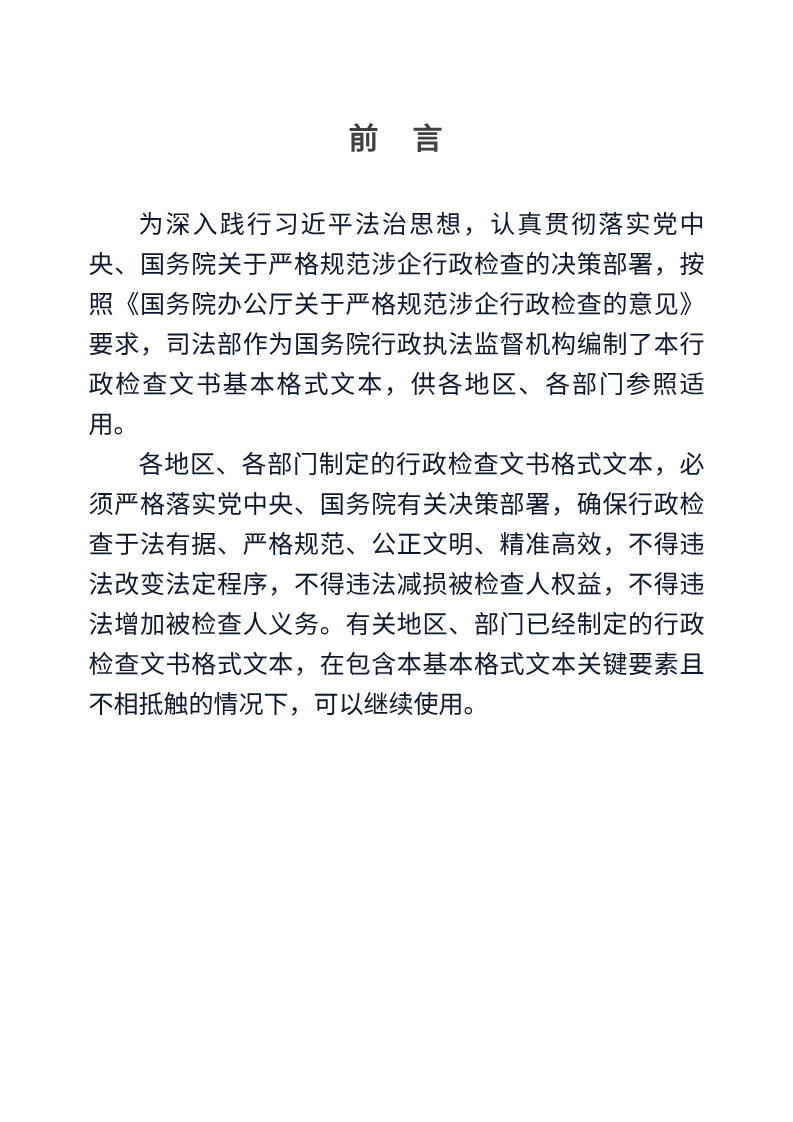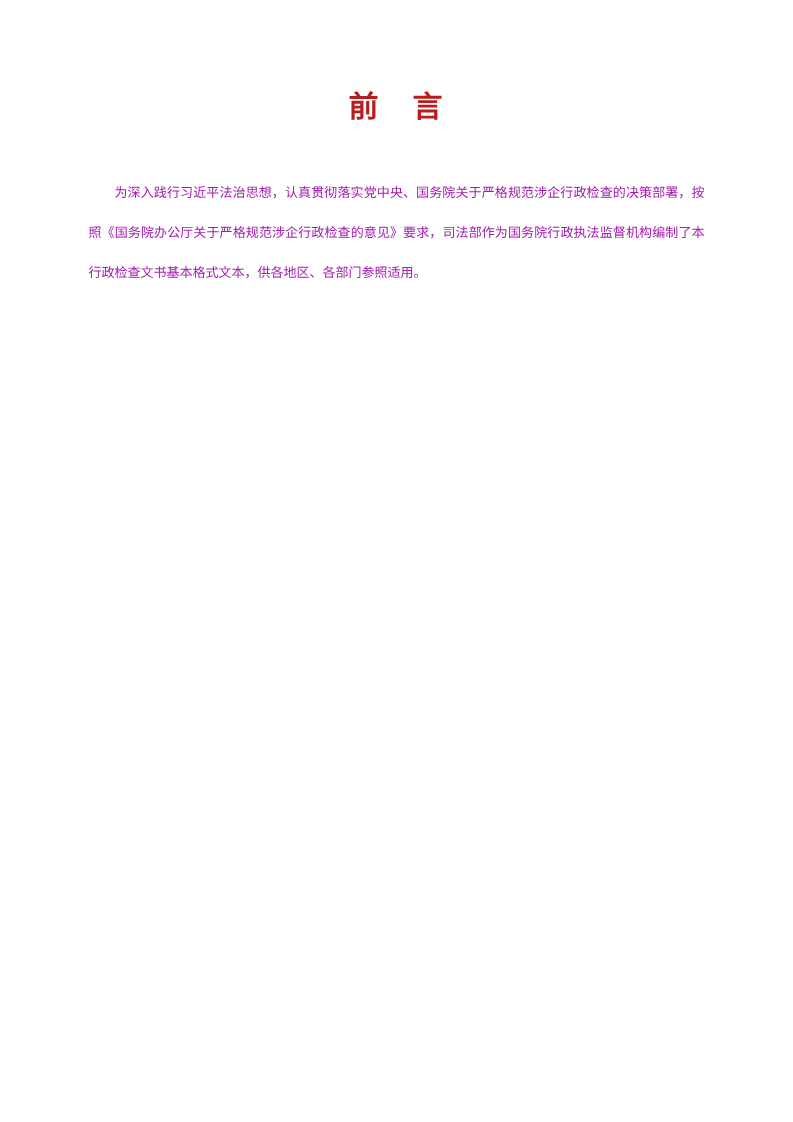--- a/index.html
+++ b/index.html
@@ -11,44 +11,45 @@
     position: relative;
     width: 793px;
     height: 1122px;
     background: #ffffff;
     overflow: hidden;
     font-family: "Liberation Serif", "DejaVu Serif", serif;
     color: #1a1a1a;
   }
   .doc-title {
     margin: 0;
-    padding-top: 86px;
+    padding-top: 118px;
     text-align: center;
     font-size: 30px;
     line-height: 42px;
     font-weight: bold;
     letter-spacing: 2px;
-    color: #b91c1c;
+    color: #404040;
   }
   .content {
     width: 616px;
     margin: 45px auto 0 auto;
   }
   .content p {
     margin: 0;
-    font-size: 13px;
+    font-size: 25px;
     line-height: 40px;
     text-align: justify;
     text-justify: inter-ideograph;
     text-indent: 2em;
     word-break: break-all;
-    color: #a21caf;
+    color: #0f172a;
   }
 </style>
 </head>
 <body>
 
 <div class="page">
   <h1 class="doc-title">前　言</h1>
   <div class="content">
     <p>为深入践行习近平法治思想，认真贯彻落实党中央、国务院关于严格规范涉企行政检查的决策部署，按照《国务院办公厅关于严格规范涉企行政检查的意见》要求，司法部作为国务院行政执法监督机构编制了本行政检查文书基本格式文本，供各地区、各部门参照适用。</p>
+    <p>各地区、各部门制定的行政检查文书格式文本，必须严格落实党中央、国务院有关决策部署，确保行政检查于法有据、严格规范、公正文明、精准高效，不得违法改变法定程序，不得违法减损被检查人权益，不得违法增加被检查人义务。有关地区、部门已经制定的行政检查文书格式文本，在包含本基本格式文本关键要素且不相抵触的情况下，可以继续使用。</p>
   </div>
 </div>
 
 </body></html>

